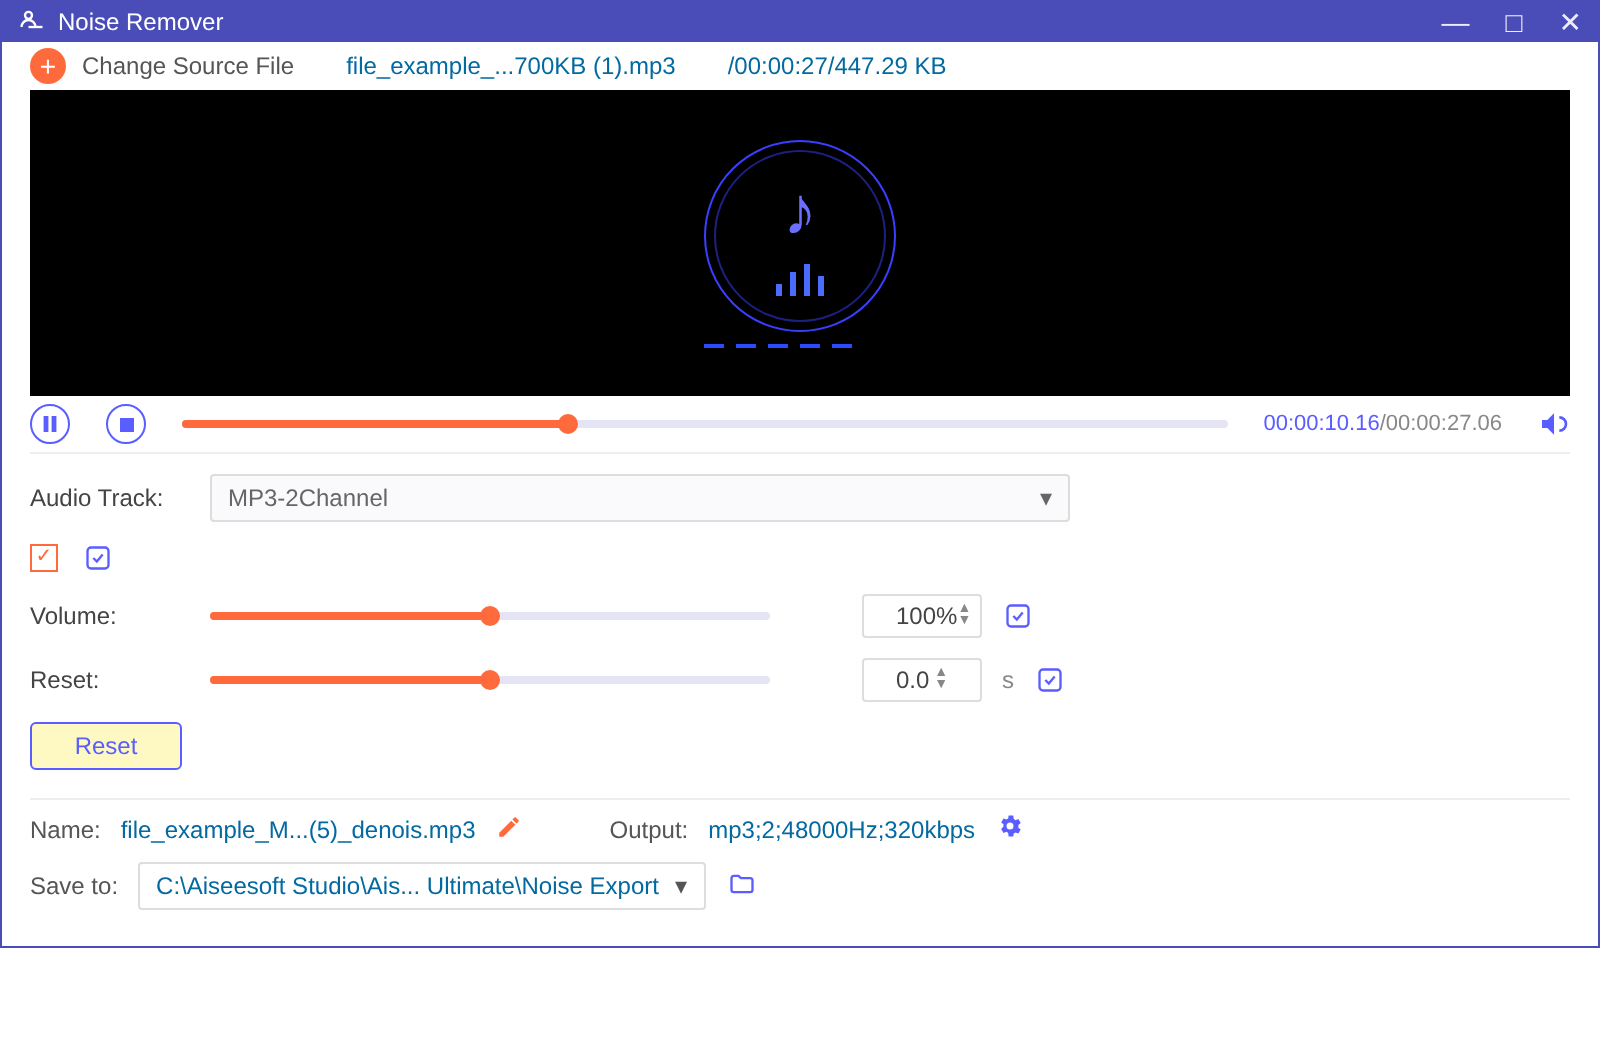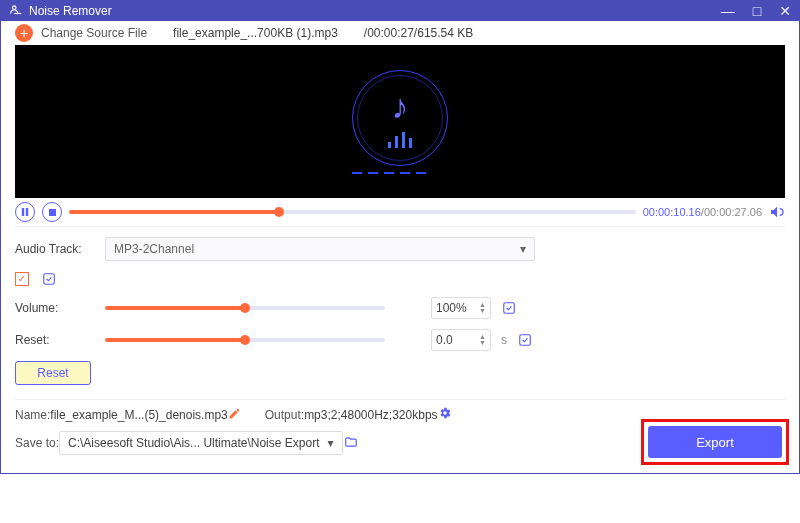--- a/index.html
+++ b/index.html
@@ -15,44 +15,44 @@
 .plusc { width: 18px; height: 18px; border-radius: 50%; background: #ff6a3d; color: #fff; font-size: 14px; line-height: 18px; text-align: center; }
 .preview { height: 196px; background: #000; margin: 0 14px; position: relative; display: flex; align-items: center; justify-content: center; }
 .pv-center { text-align: center; }
 .pv-circle { width: 96px; height: 96px; border-radius: 50%; border: 1px solid #3a3fff; display: flex; flex-direction: column; align-items: center; justify-content: center; position: relative; }
 .pv-circle::before { content: ""; position: absolute; inset: 4px; border-radius: 50%; border: 1px solid #3a3fff; opacity: .5; }
 .note { color: #6a6fff; font-size: 34px; }
 .bars { display: flex; gap: 4px; align-items: flex-end; height: 18px; margin-top: 4px; }
 .bars span { width: 3px; background: #4a6dff; }
 .dashes { display: flex; gap: 6px; margin-top: 6px; }
 .dashes span { width: 10px; height: 2px; background: #2a4bff; }
-.playrow { height: 36px; display: flex; align-items: center; padding: 0 14px; gap: 7px; font-size: 11px; }
+.playrow { height: 36px; display: flex; align-items: center; padding: 0 14px; gap: 18px; font-size: 11px; }
 .pbtn { width: 20px; height: 20px; border: 1.5px solid #5a5dff; border-radius: 50%; display: flex; align-items: center; justify-content: center; color: #5a5dff; font-size: 9px; cursor: pointer; }
 .seek { flex: 1; position: relative; height: 4px; background: #e4e4f4; border-radius: 2px; }
 .seek .fill { position: absolute; left: 0; top: 0; bottom: 0; width: 37%; background: #ff6a3d; border-radius: 2px; }
 .seek .knob { position: absolute; left: 37%; top: 50%; width: 10px; height: 10px; background: #ff6a3d; border-radius: 50%; transform: translate(-50%, -50%); }
 .time .cur { color: #5a5dff; }
 .time .tot { color: #888; }
 .vol { width: 16px; height: 16px; color: #5a5dff; cursor: pointer; }
 .sep { height: 1px; background: #eee; margin: 0 14px; }
 .ctrls { padding: 10px 14px 4px; font-size: 12px; color: #444; }
 .row { display: flex; align-items: center; margin-bottom: 10px; gap: 10px; }
 .lbl { width: 80px; }
 .sel { flex: 0 0 430px; height: 24px; border: 1px solid #ddd; background: #fafafd; display: flex; align-items: center; padding: 0 8px; justify-content: space-between; color: #666; cursor: pointer; border-radius: 2px; }
 .chk { width: 14px; height: 14px; border: 1.5px solid #ff6a3d; color: #ff6a3d; font-size: 10px; text-align: center; line-height: 12px; margin-right: 2px; }
 .sicon { width: 16px; height: 16px; color: #5a5dff; cursor: pointer; display: inline-flex; align-items: center; justify-content: center; }
 .slider { flex: 0 0 280px; position: relative; height: 4px; background: #e4e4f4; border-radius: 2px; }
 .slider .sfill { position: absolute; left: 0; top: 0; bottom: 0; background: #ff6a3d; border-radius: 2px; }
 .slider .sknob { position: absolute; top: 50%; width: 10px; height: 10px; background: #ff6a3d; border-radius: 50%; transform: translate(-50%, -50%); }
-.valbox { width: 60px; height: 22px; border: 1px solid #ddd; display: flex; align-items: center; padding: 0 4px; justify-content: space-between; border-radius: 2px; }
+.valbox { width: 60px; height: 22px; border: 1px solid #ddd; display: flex; align-items: center; padding: 0 16px; justify-content: space-between; border-radius: 2px; }
 .spin { display: flex; flex-direction: column; font-size: 7px; color: #888; line-height: 6px; }
 .resetbtn { width: 76px; height: 24px; border: 1px solid #5a5dff; color: #5a5dff; background: #fef9c3; border-radius: 3px; font-size: 12px; cursor: pointer; }
 .foot { padding: 6px 14px 10px; font-size: 12px; color: #555; }
-.frow { display: flex; align-items: center; margin-bottom: 8px; }
-.ftxt { color: #404040; }
+.frow { display: flex; align-items: center; gap: 10px; margin-bottom: 8px; }
+.ftxt { color: #0369a1; }
 .edit { color: #ff6a3d; cursor: pointer; }
 .gear { color: #5a5dff; cursor: pointer; }
 .fold { color: #5a5dff; cursor: pointer; }
 .pathsel { height: 24px; border: 1px solid #ddd; display: flex; align-items: center; padding: 0 8px; gap: 8px; border-radius: 2px; min-width: 280px; justify-content: space-between; }
 .export-wrap { position: absolute; right: 10px; bottom: 8px; border: 3px solid #e11; padding: 4px; }
 .exportbtn { width: 134px; height: 32px; background: #5a5dff; color: #fff; border: none; border-radius: 3px; font-size: 13px; cursor: pointer; }
 .rel { position: relative; }
 </style>
 </head>
 <body>
@@ -76,21 +76,21 @@
       <span>✕</span>
     </div>
   </div>
 
   <div class="subbar">
     <div class="chsrc">
       <span class="plusc">+</span>
       <span>Change Source File</span>
     </div>
     <span class="ftxt">file_example_...700KB (1).mp3</span>
-    <span class="ftxt">/00:00:27/615.54 KB</span>
+    <span class="ftxt">/00:00:27/447.29 KB</span>
   </div>
 
   <div class="preview">
     <div class="pv-center">
       <div class="pv-circle">
         <span class="note">♪</span>
         <div class="bars">
           <span style="height:6px"></span>
             <span style="height:12px"></span>
             <span style="height:16px"></span>
@@ -228,16 +228,13 @@
         <span>▾</span>
       </div>
       <span class="fold">
         <svg width="16" height="14" viewBox="0 0 24 24" fill="none" stroke="#5a5dff" stroke-width="2">
             <path d="M3 7a2 2 0 0 1 2-2h4l2 2h8a2 2 0 0 1 2 2v8a2 2 0 0 1-2 2H5a2 2 0 0 1-2-2V7z"></path>
           </svg>
       </span>
     </div>
   </div>
 
-  <div class="export-wrap">
-    <button class="exportbtn">Export</button>
-  </div>
 </div>
 
 </body></html>

